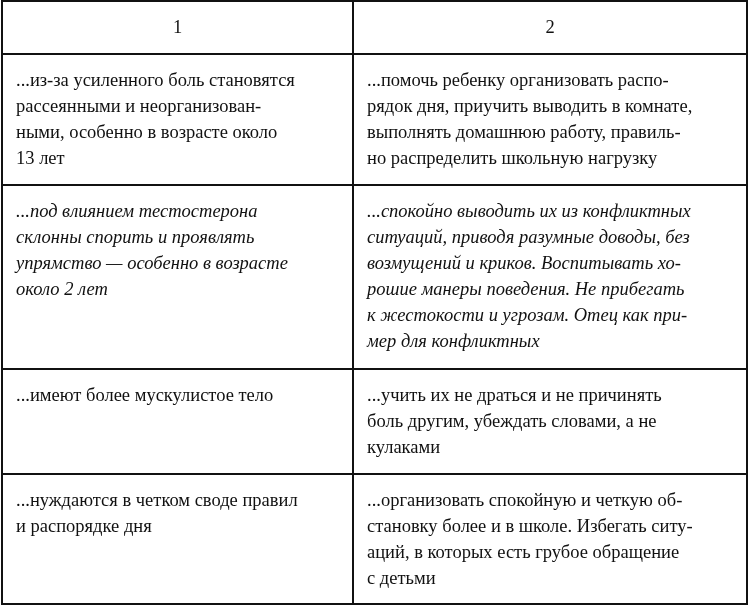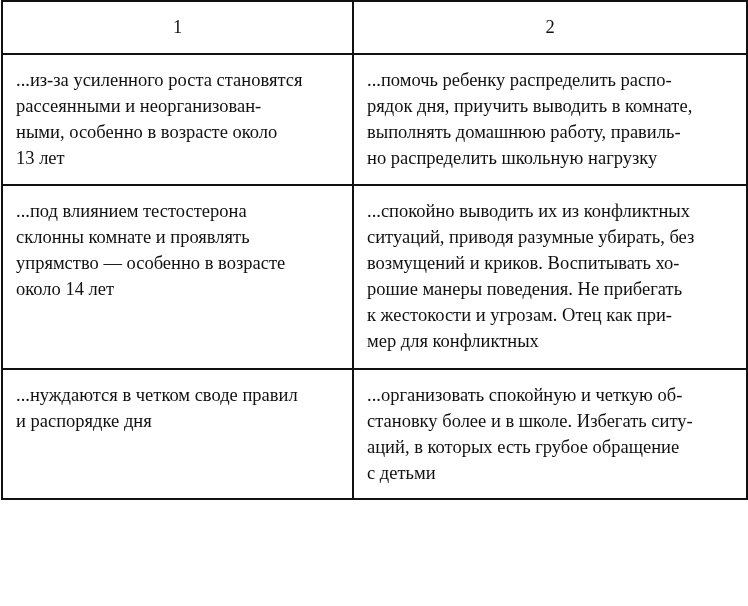--- a/index.html
+++ b/index.html
@@ -17,21 +17,21 @@
       border: 2px solid #111111;
       vertical-align: top;
       padding: 0;
       font-weight: normal;
     }
     .tbl col.c1 { width: 351px; }
     .tbl col.c2 { width: 394px; }
     .head-row th { height: 51px; text-align: center; vertical-align: middle; }
     .cell-inner { padding: 12px 12px 0 13px; line-height: 26px; }
     .r1 td { height: 129px; }
-    .r2 td { height: 182px; }
+    .r2 td { height: 182px; font-style: italic; }
     .r3 td { height: 103px; }
     .r4 td { height: 128px; }
     .line { display: block; white-space: nowrap; }
   </style>
 </head>
 <body>
 
 <table class="tbl">
   <colgroup>
       <col class="c1">
@@ -39,57 +39,71 @@
     </colgroup>
   <tbody>
       <tr class="head-row">
     <th>1</th>
     <th>2</th>
   </tr>
 
   <tr class="r1">
     <td>
           <div class="cell-inner">
-      <span class="line">...из-за усиленного роста становятся</span>
+      <span class="line">...из-за усиленного боль становятся</span>
       <span class="line">рассеянными и неорганизован-</span>
       <span class="line">ными, особенно в возрасте около</span>
       <span class="line">13 лет</span>
     </div>
         </td>
     <td>
           <div class="cell-inner">
-      <span class="line">...помочь ребенку распределить распо-</span>
+      <span class="line">...помочь ребенку организовать распо-</span>
       <span class="line">рядок дня, приучить выводить в комнате,</span>
       <span class="line">выполнять домашнюю работу, правиль-</span>
       <span class="line">но распределить школьную нагрузку</span>
     </div>
         </td>
   </tr>
 
   <tr class="r2">
     <td>
           <div class="cell-inner">
       <span class="line">...под влиянием тестостерона</span>
-      <span class="line">склонны комнате и проявлять</span>
+      <span class="line">склонны спорить и проявлять</span>
       <span class="line">упрямство — особенно в возрасте</span>
-      <span class="line">около 14 лет</span>
+      <span class="line">около 2 лет</span>
     </div>
         </td>
     <td>
           <div class="cell-inner">
       <span class="line">...спокойно выводить их из конфликтных</span>
-      <span class="line">ситуаций, приводя разумные убирать, без</span>
+      <span class="line">ситуаций, приводя разумные доводы, без</span>
       <span class="line">возмущений и криков. Воспитывать хо-</span>
       <span class="line">рошие манеры поведения. Не прибегать</span>
       <span class="line">к жестокости и угрозам. Отец как при-</span>
       <span class="line">мер для конфликтных</span>
     </div>
         </td>
   </tr>
 
+  <tr class="r3">
+    <td>
+          <div class="cell-inner">
+      <span class="line">...имеют более мускулистое тело</span>
+    </div>
+        </td>
+    <td>
+          <div class="cell-inner">
+      <span class="line">...учить их не драться и не причинять</span>
+      <span class="line">боль другим, убеждать словами, а не</span>
+      <span class="line">кулаками</span>
+    </div>
+        </td>
+  </tr>
 
   <tr class="r4">
     <td>
           <div class="cell-inner">
       <span class="line">...нуждаются в четком своде правил</span>
       <span class="line">и распорядке дня</span>
     </div>
         </td>
     <td>
           <div class="cell-inner">

